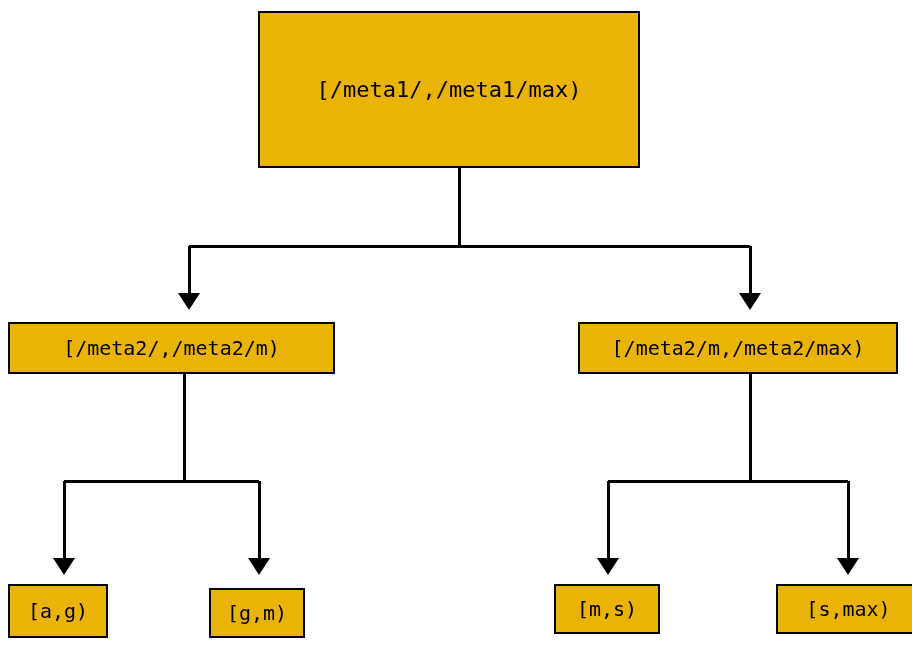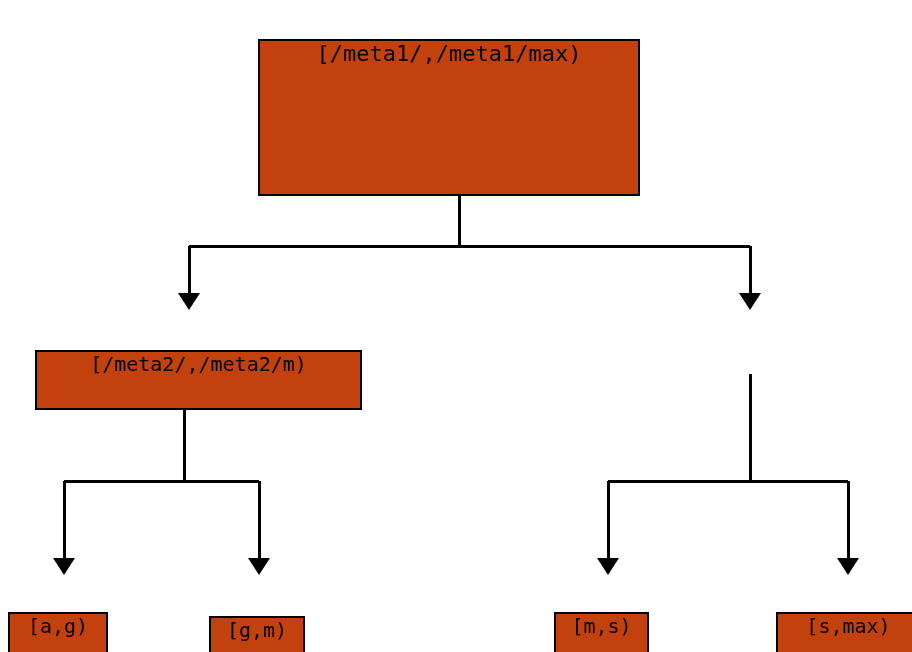--- a/index.html
+++ b/index.html
@@ -21,46 +21,46 @@
     position: absolute;
     left: 0;
     top: 0;
     width: 912px;
     height: 652px;
   }
   .node {
     position: absolute;
     box-sizing: border-box;
     border: 2px solid #000000;
-    background: #c2410c;
+    background: #eab308;
     display: flex;
+    align-items: center;
     justify-content: center;
     color: #000000;
     white-space: nowrap;
-    margin-top: 28px;
   }
   .node-label {
     font-family: "DejaVu Sans Mono", monospace;
     color: #000000;
     letter-spacing: 0px;
   }
   
   #node-root {
     left: 258px;
     top: 11px;
     width: 382px;
     height: 157px;
   }
   #node-root .node-label { font-size: 22px; }
   
   #node-mid-left {
-    left: 35px;
+    left: 8px;
     top: 322px;
     width: 327px;
-    height: 60px;
+    height: 52px;
   }
   #node-mid-right {
     left: 578px;
     top: 322px;
     width: 320px;
     height: 52px;
   }
   #node-mid-left .node-label,
   #node-mid-right .node-label { font-size: 20px; }
   
@@ -72,21 +72,21 @@
   }
   #node-leaf-gm {
     left: 209px;
     top: 588px;
     width: 96px;
     height: 50px;
   }
   #node-leaf-ms {
     left: 554px;
     top: 584px;
-    width: 95px;
+    width: 106px;
     height: 50px;
   }
   #node-leaf-smax {
     left: 776px;
     top: 584px;
     width: 145px;
     height: 50px;
   }
   #node-leaf-ag .node-label,
   #node-leaf-gm .node-label,
@@ -131,20 +131,23 @@
   </svg>
 
   <div class="node" id="node-root">
     <span class="node-label">[/meta1/,/meta1/max)</span>
   </div>
 
   <div class="node" id="node-mid-left">
     <span class="node-label">[/meta2/,/meta2/m)</span>
   </div>
 
+  <div class="node" id="node-mid-right">
+    <span class="node-label">[/meta2/m,/meta2/max)</span>
+  </div>
 
   <div class="node" id="node-leaf-ag">
     <span class="node-label">[a,g)</span>
   </div>
 
   <div class="node" id="node-leaf-gm">
     <span class="node-label">[g,m)</span>
   </div>
 
   <div class="node" id="node-leaf-ms">

